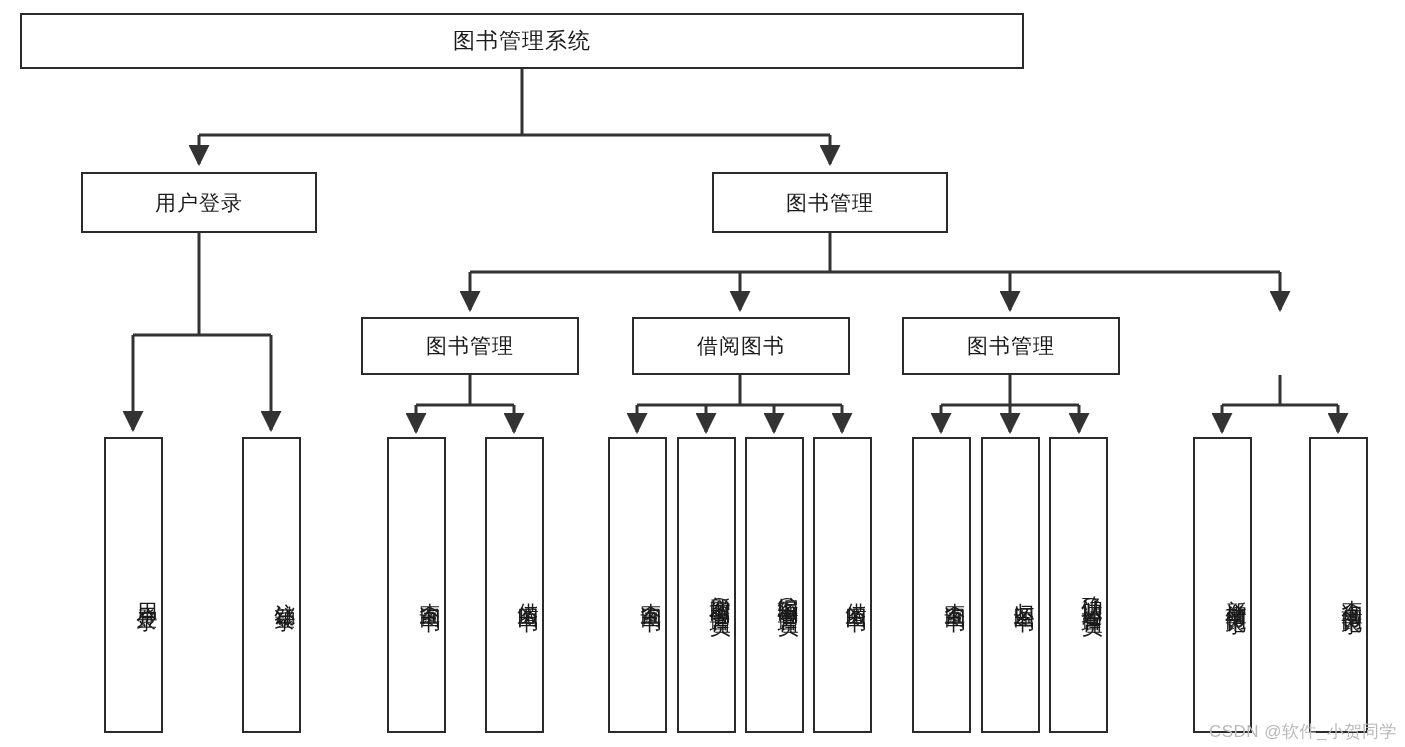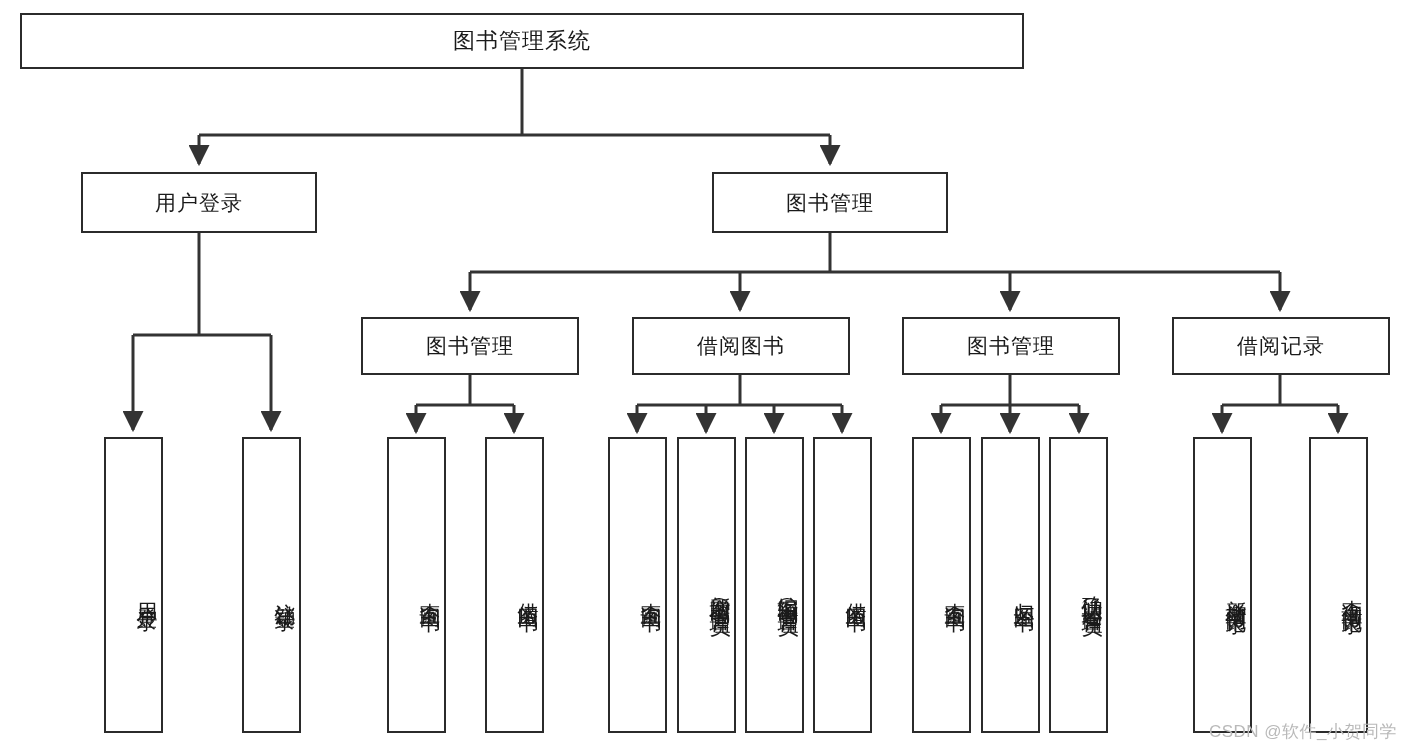--- a/index.html
+++ b/index.html
@@ -136,23 +136,20 @@
 
   <div class="node horizontal" style="left:361px; top:317px; width:218px; height:58px;">
     <span>图书管理</span>
   </div>
   <div class="node horizontal" style="left:632px; top:317px; width:218px; height:58px;">
     <span>借阅图书</span>
   </div>
   <div class="node horizontal" style="left:902px; top:317px; width:218px; height:58px;">
     <span>图书管理</span>
   </div>
-  <div class="node horizontal" style="left:1172px; top:317px; width:218px; height:58px;">
-    <span>借阅记录</span>
-  </div>
 
   <div class="node vertical" style="left:104px; top:437px; width:59px; height:296px;">
     <span class="vlabel">用户登录</span>
   </div>
   <div class="node vertical" style="left:242px; top:437px; width:59px; height:296px;">
     <span class="vlabel">注销登录</span>
   </div>
 
   <div class="node vertical" style="left:387px; top:437px; width:59px; height:296px;">
     <span class="vlabel">查询图书</span>

